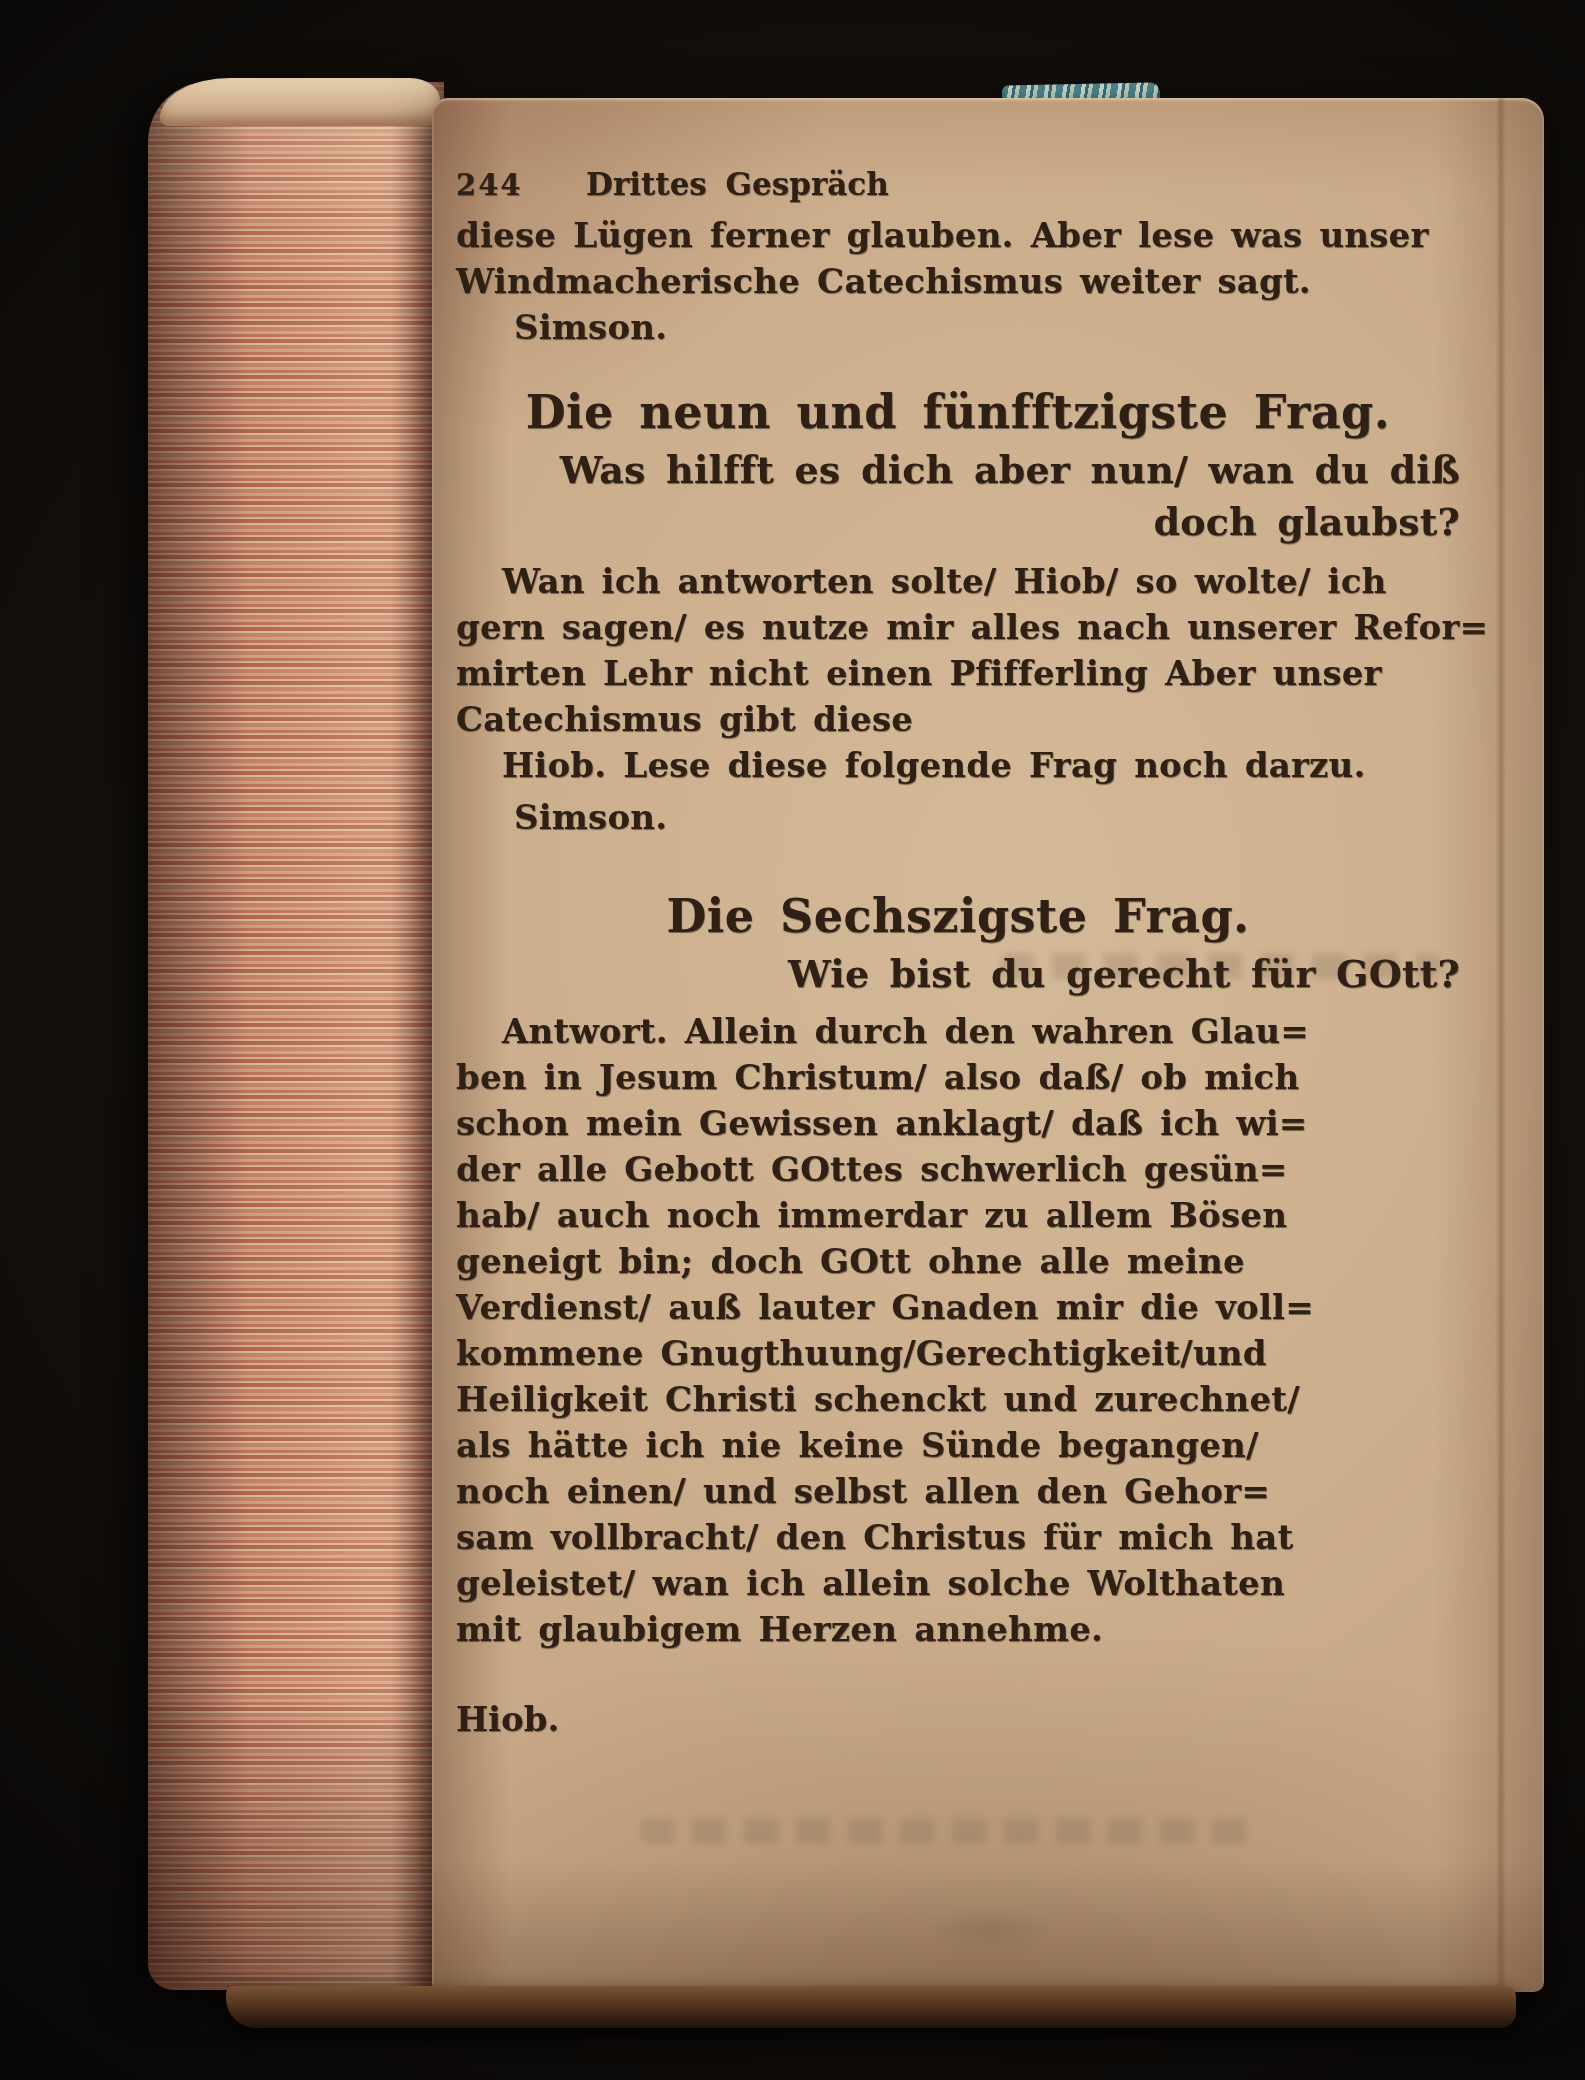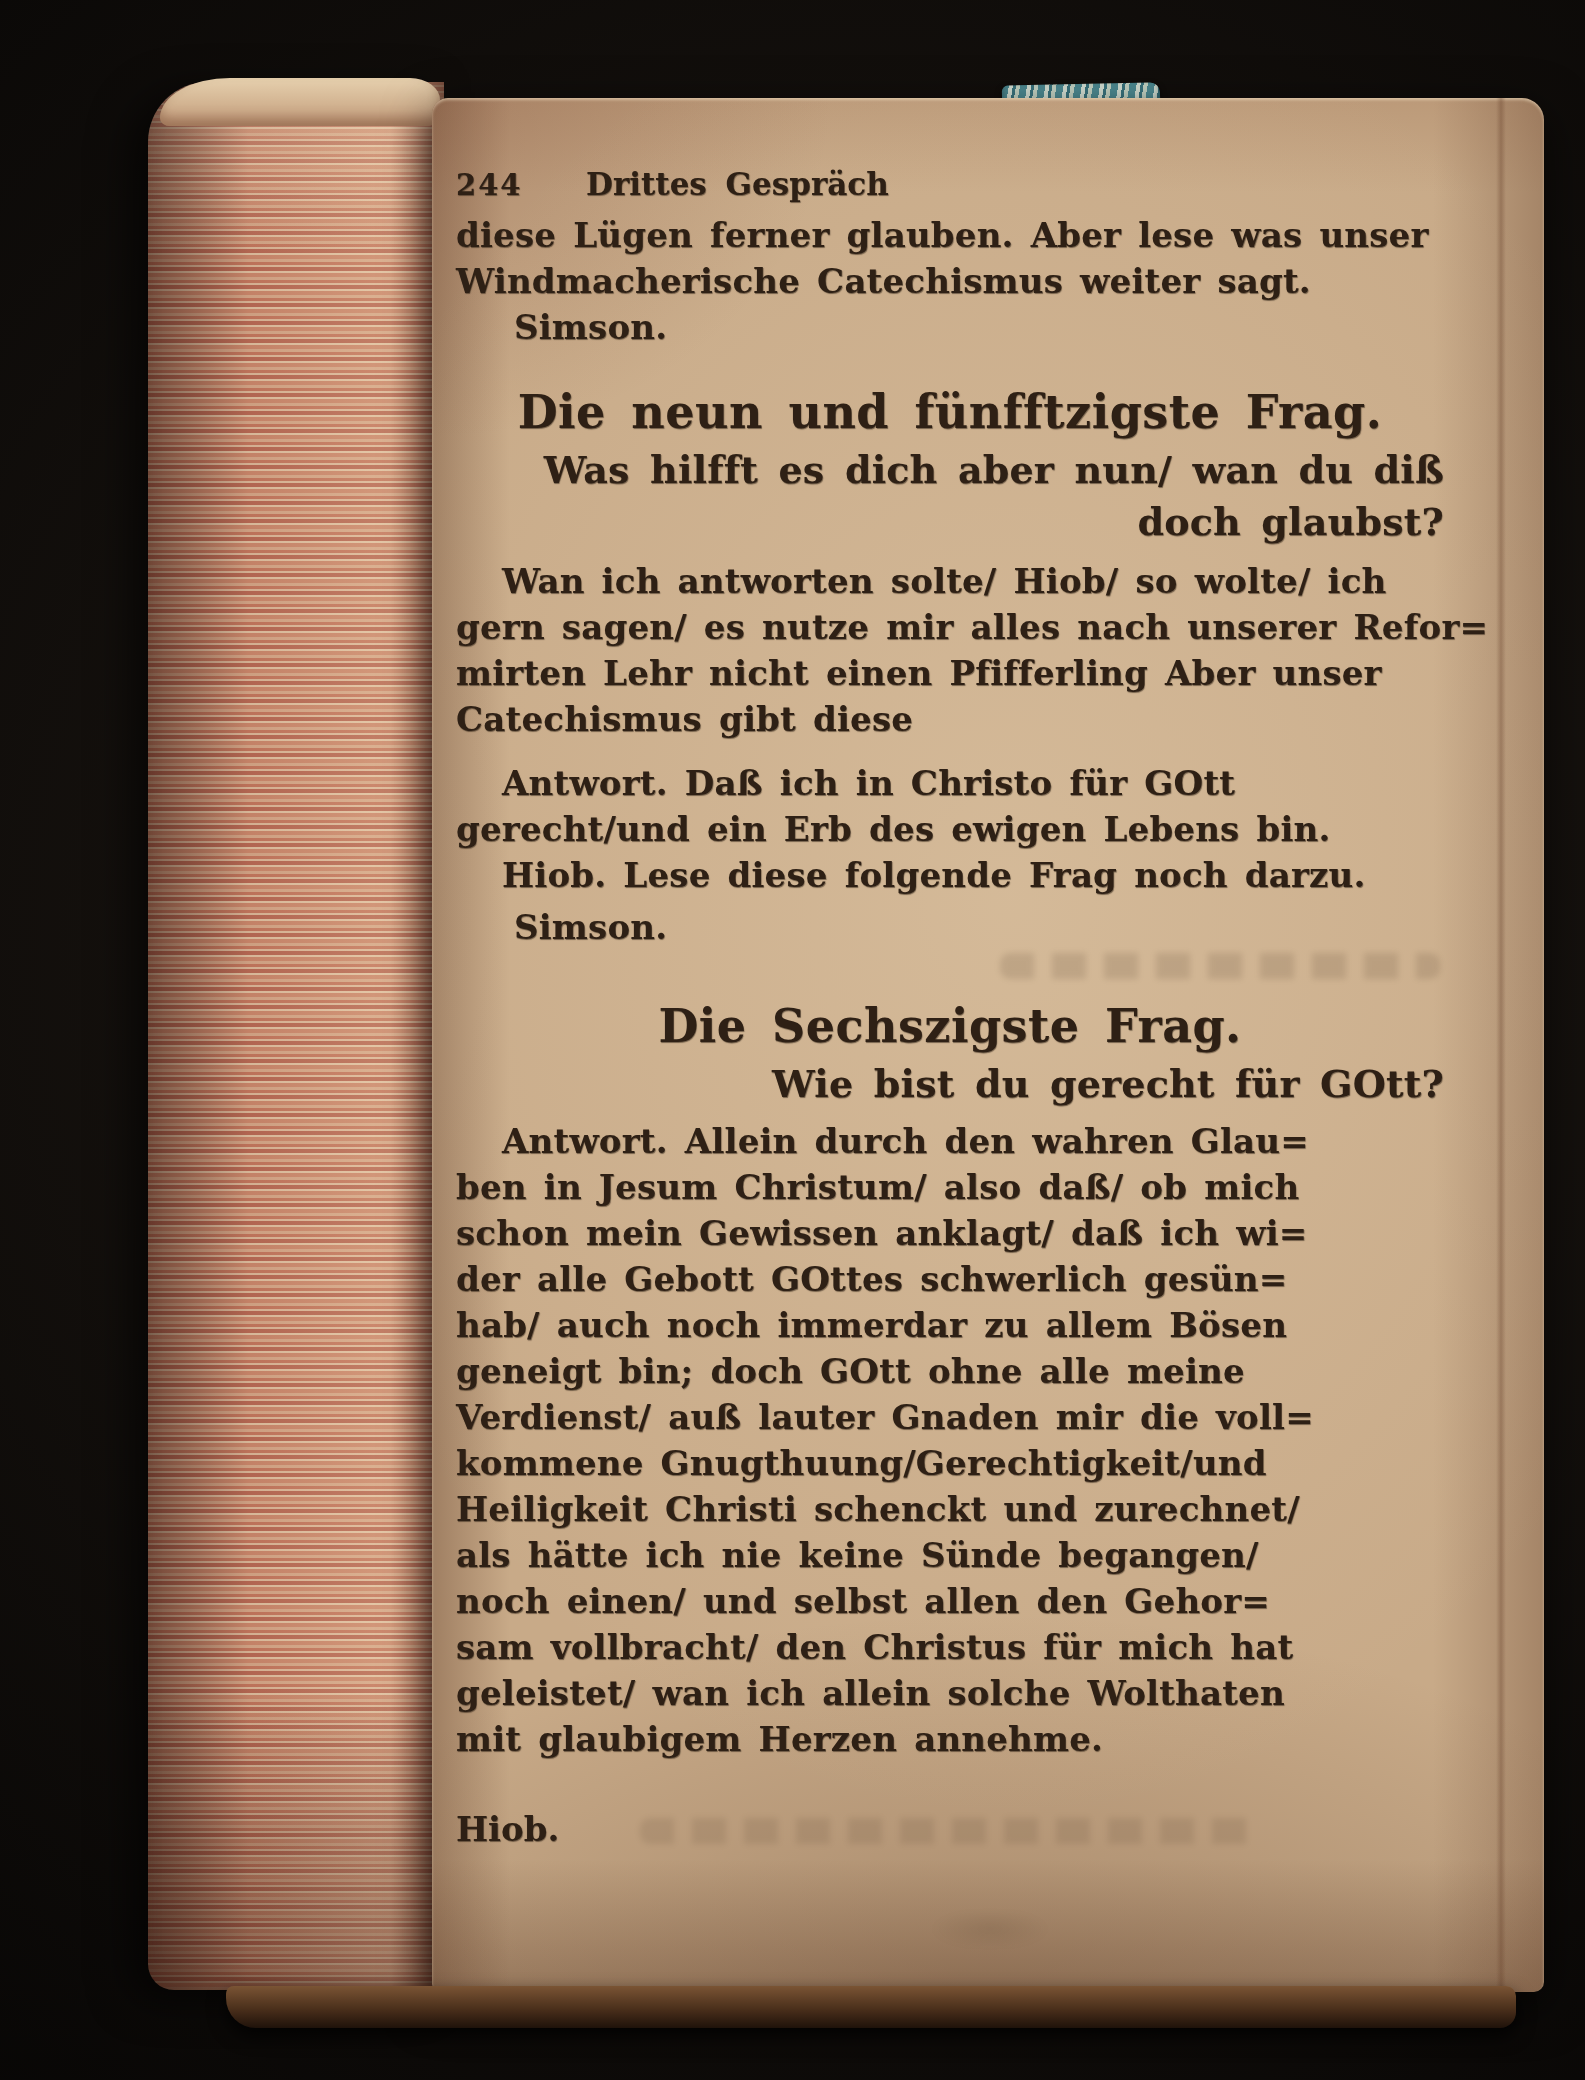--- a/index.html
+++ b/index.html
@@ -61,21 +61,21 @@
   
   .board {
     position:absolute; left:226px; top:1986px; width:1290px; height:42px;
     border-radius:8px 10px 16px 30px;
     background: linear-gradient(to bottom, #7a5434, #4a2f1b 55%, #1f120a);
     box-shadow: 0 8px 18px rgba(0,0,0,0.8);
   }
 
   
   .textcol {
-    position:absolute; left:24px; right:100px; top:68px;
+    position:absolute; left:24px; right:84px; top:68px;
     color:#2e2015;
     text-shadow: 0.6px 0.8px 0.9px rgba(46,32,20,0.55);
     font-weight:bold;
   }
   .tline { font-size:34px; line-height:46px; letter-spacing:0.2px; word-spacing:5px; white-space:nowrap; }
   .header-row { display:flex; align-items:baseline; height:46px; }
   .page-num { width:130px; font-size:29px; letter-spacing:2px; }
   .running-title { flex:1; text-align:left; font-size:31px; word-spacing:8px; }
   .spacer { width:70px; }
 
@@ -140,24 +140,20 @@
           <div class="tline">doch glaubst?</div>
         </div>
 
       <div class="par reply indent">
           <div class="tline">Wan ich antworten solte/ Hiob/ so wolte/ ich</div>
           <div class="tline">gern sagen/ es nutze mir alles nach unserer Refor=</div>
           <div class="tline">mirten Lehr nicht einen Pfifferling    Aber unser</div>
           <div class="tline">Catechismus gibt diese</div>
         </div>
 
-      <div class="par answer indent">
-          <div class="tline">Antwort.  Daß ich in Christo für GOtt</div>
-          <div class="tline">gerecht/und ein Erb des ewigen Lebens bin.</div>
-        </div>
 
       <div class="par indent">
         <div class="tline">Hiob.  Lese diese folgende Frag noch darzu.</div>
       </div>
 
       <div class="par speaker speaker2">
         <div class="tline">Simson.</div>
       </div>
 
       <div class="frag-heading q60-heading">Die Sechszigste Frag.</div>

